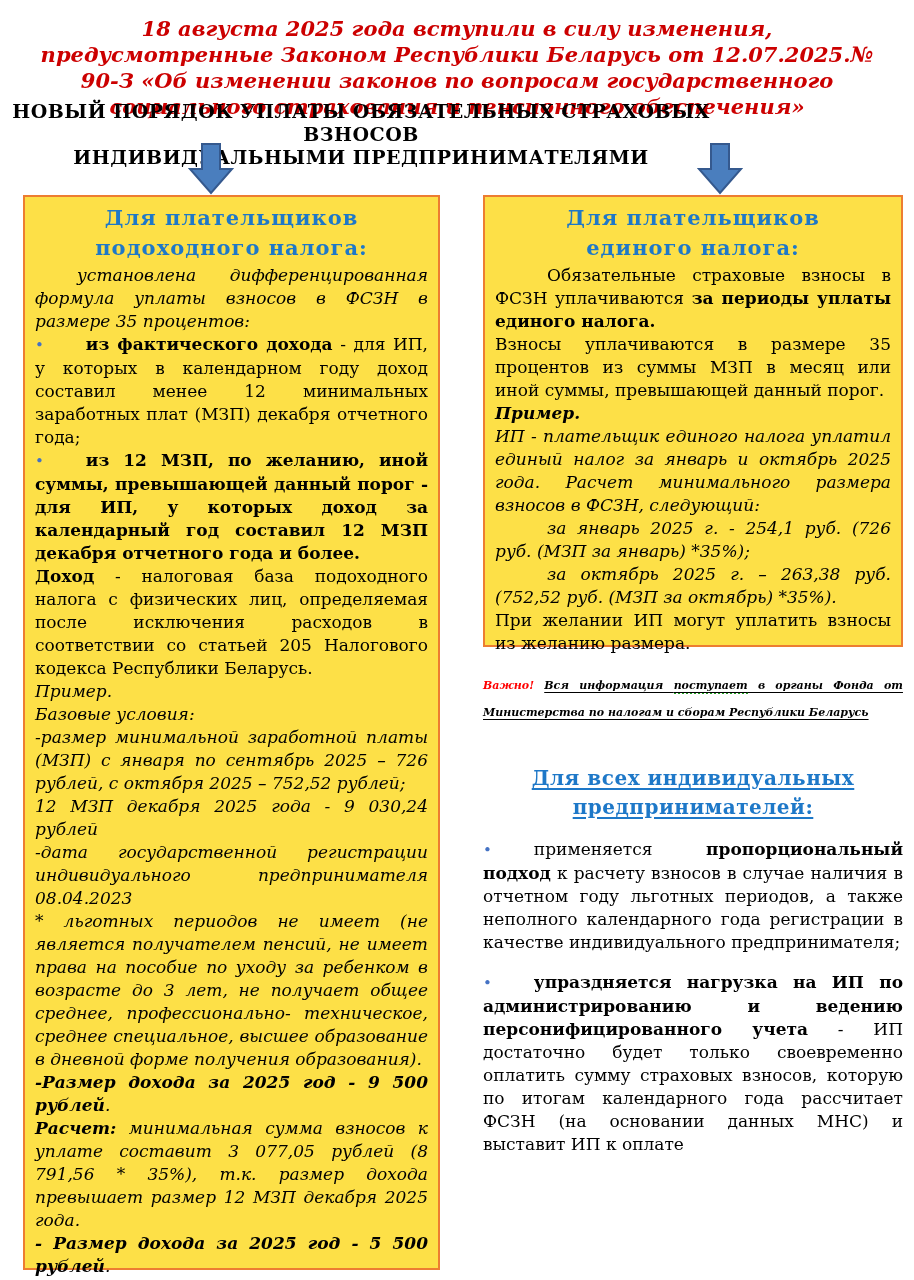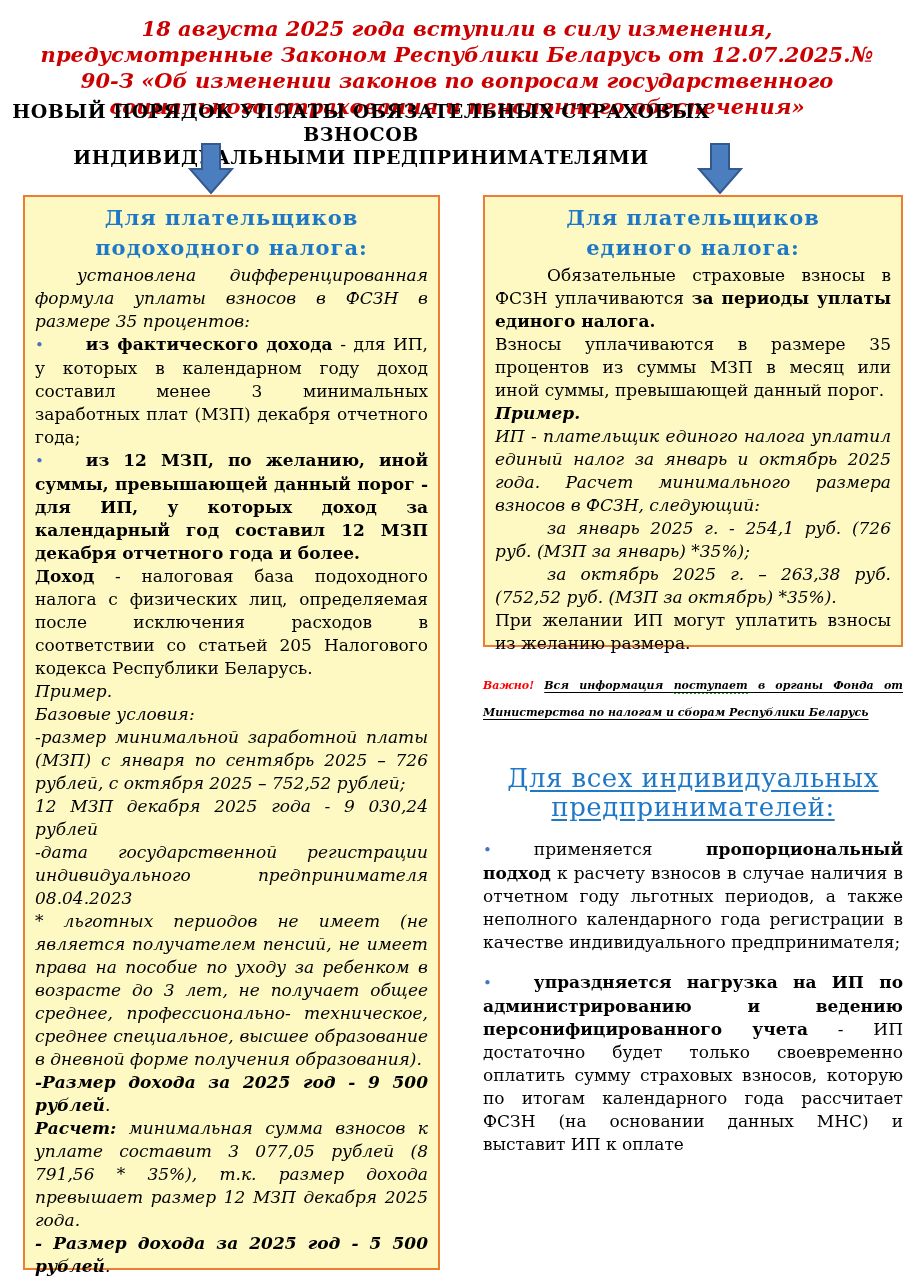--- a/index.html
+++ b/index.html
@@ -11,41 +11,41 @@
     color:#cc0000;font-weight:bold;font-style:italic;
     font-size:21px;line-height:26px;}
   #main-title{top:100px;left:0;width:722px;text-align:center;
     font-weight:bold;font-size:19px;line-height:23px;letter-spacing:.5px;}
   
   .down-arrow{width:46px;height:52px;}
   .down-arrow polygon{fill:#4a7ebe;stroke:#35598e;stroke-width:2;}
   #arrow-left{top:143px;left:188px;}
   #arrow-right{top:143px;left:697px;}
   
-  .obox{border:2px solid #ed7d31;background:#fef9c3;box-sizing:border-box;}
+  .obox{border:2px solid #ed7d31;background:#fde047;box-sizing:border-box;}
   #left-box{top:195px;left:23px;width:417px;height:1075px;padding:4px 10px 4px 10px;}
   #right-box{top:195px;left:483px;width:420px;height:452px;padding:4px 10px 4px 10px;}
   .box-heading{margin:2px 0 1px 0;text-align:center;color:#1e78c8;
     font-size:21px;line-height:30px;font-weight:bold;letter-spacing:1px;}
   
   .para{margin:0;font-size:17px;line-height:23px;text-align:justify;}
   .para .b{font-weight:bold;}
   .para .i,.i{font-style:italic;}
   .para .u{text-decoration:underline;text-underline-offset:3px;}
   .para .red{color:#ff0000;}
   .para .squig{border-bottom:2px dotted #21a121;}
   .para.ind{text-indent:42px;}
   .para.ind2{text-indent:52px;}
   .dot{color:#4472c4;font-size:15px;}
   .tab{display:inline-block;width:42px;}
   
   #important{top:672px;left:483px;width:420px;}
   #important .para{font-size:11px;line-height:27px;}
   #all-ip-heading{top:764px;left:483px;width:420px;text-align:center;
-    color:#1e78c8;font-size:26px;line-height:29px;font-weight:normal;
+    color:#1e78c8;font-size:20px;line-height:29px;font-weight:bold;
     text-decoration:underline;text-underline-offset:3px;letter-spacing:.5px;}
   #all-ip-bullets{top:838px;left:483px;width:420px;}
   #all-ip-bullets .para{margin-bottom:17px;}
 </style>
 </head>
 <body>
 
 <div class="abs" id="law-notice">18 августа 2025 года вступили в силу изменения, предусмотренные Законом Республики Беларусь от 12.07.2025.№ 90-З «Об изменении законов по вопросам государственного социального страхования и пенсионного обеспечения»</div>
 
 <div class="abs" id="main-title">
@@ -60,21 +60,21 @@
   <polygon points="14,1 32,1 32,26 44,26 23,50 2,26 14,26"></polygon>
 </svg>
 
 <div class="abs obox" id="left-box">
   <h2 class="box-heading">
     <span>Для плательщиков</span><br>
     <span>подоходного налога:</span>
   </h2>
   <div>
       <p class="para ind"><span class="i">установлена дифференцированная формула уплаты взносов в ФСЗН в размере 35 процентов:</span></p>
-      <p class="para"><span class="dot">•</span><span class="tab"></span><span class="b">из фактического дохода</span><span> - для ИП, у которых в календарном году доход составил менее 3 минимальных заработных плат (МЗП) декабря отчетного года;</span></p>
+      <p class="para"><span class="dot">•</span><span class="tab"></span><span class="b">из фактического дохода</span><span> - для ИП, у которых в календарном году доход составил менее 12 минимальных заработных плат (МЗП) декабря отчетного года;</span></p>
       <p class="para"><span class="dot">•</span><span class="tab"></span><span class="b">из 12 МЗП, по желанию, иной суммы, превышающей данный порог - для ИП, у которых доход за календарный год составил 12 МЗП декабря отчетного года и более.</span></p>
       <p class="para"><span class="b">Доход</span><span> - налоговая база подоходного налога с физических лиц, определяемая после исключения расходов в соответствии со статьей 205 Налогового кодекса Республики Беларусь.</span></p>
       <p class="para"><span class="i">Пример.</span></p>
       <p class="para"><span class="i">Базовые условия:</span></p>
       <p class="para"><span class="i">-размер минимальной заработной платы (МЗП) с января по сентябрь 2025 – 726 рублей, с октября 2025 – 752,52 рублей;</span></p>
       <p class="para"><span class="i"> 12 МЗП декабря 2025 года - 9 030,24 рублей</span></p>
       <p class="para"><span class="i">-дата государственной регистрации индивидуального предпринимателя 08.04.2023</span></p>
       <p class="para"><span class="i">* льготных периодов не имеет (не является получателем пенсий, не имеет права на пособие по уходу за ребенком в возрасте до 3 лет, не получает общее среднее, профессионально- техническое, среднее специальное, высшее образование в дневной форме получения образования).</span></p>
       <p class="para"><span class="b i">-Размер дохода за 2025 год - 9 500 рублей</span><span class="i">.</span></p>
       <p class="para"><span class="b i">Расчет:</span><span class="i"> минимальная сумма взносов к уплате составит 3 077,05 рублей (8 791,56 * 35%), т.к. размер дохода превышает размер 12 МЗП декабря 2025 года.</span></p>

